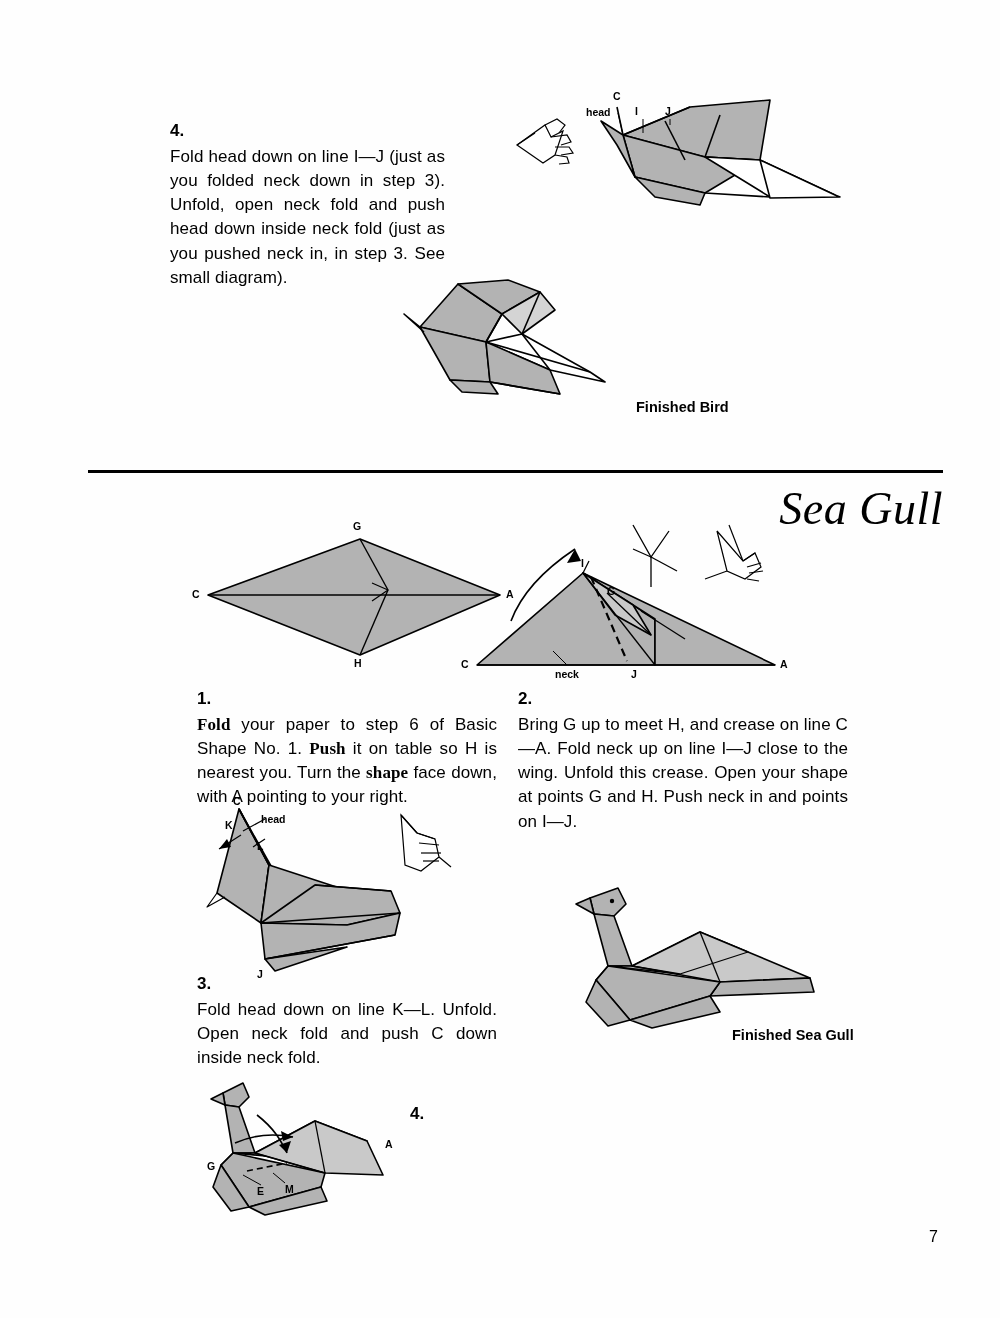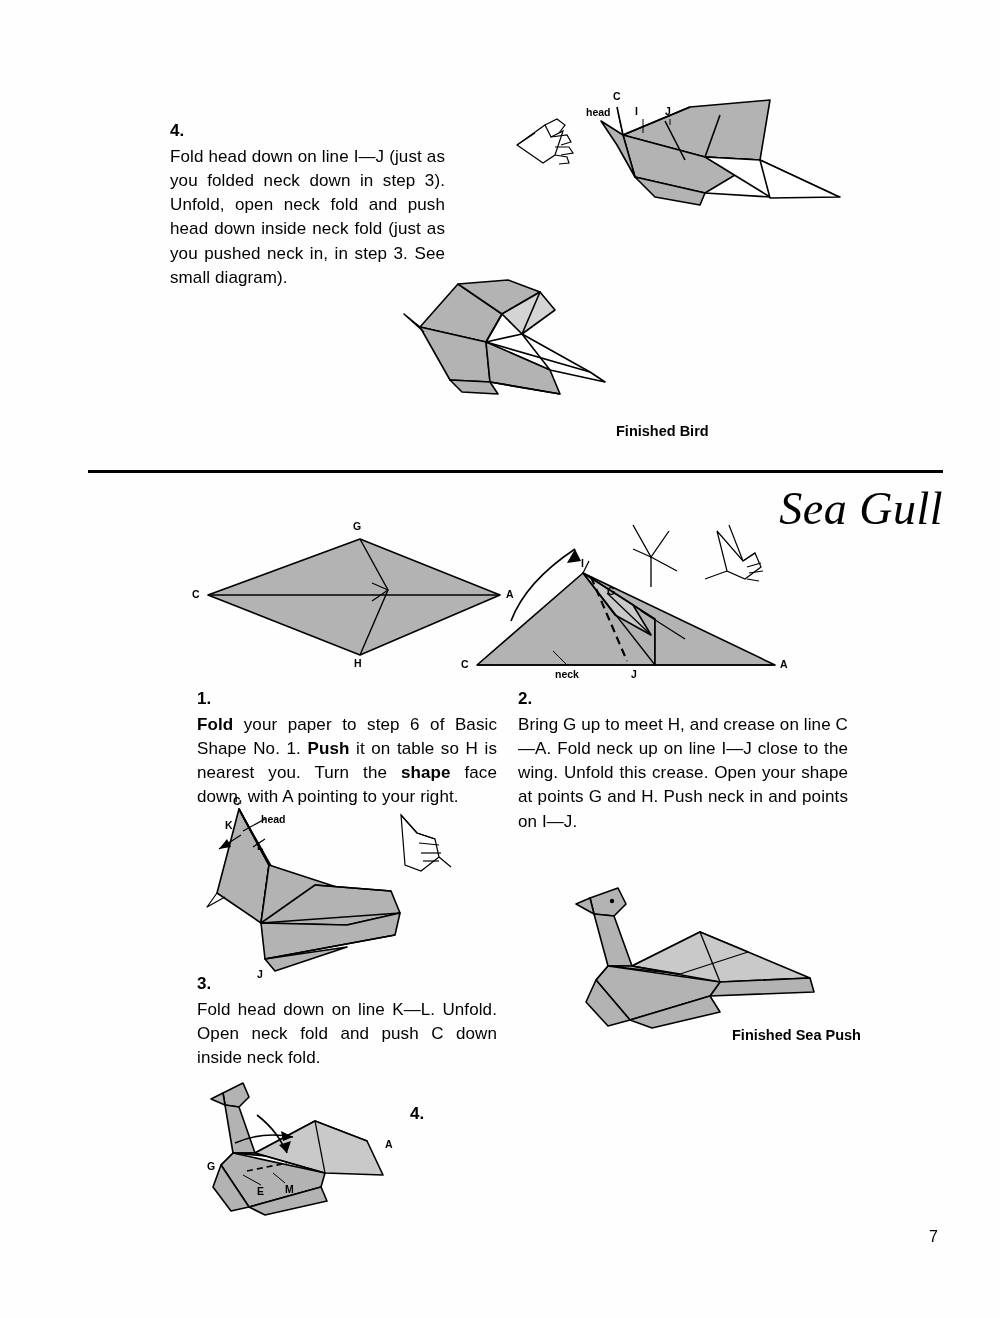--- a/index.html
+++ b/index.html
@@ -27,21 +27,21 @@
     font-size: 17px;
     line-height: 1;
     margin-bottom: 6px;
   }
   .step-text {
     font-size: 17px;
     line-height: 1.42;
     text-align: justify;
     letter-spacing: 0.1px;
   }
-  .step-text b { font-weight: bold; }
+  .step-text b { font-weight: bold; font-family: Liberation Serif, serif; }
 
   .caption {
     font-weight: bold;
     font-size: 14.5px;
   }
 
   .label {
     position: absolute;
     font-size: 10.5px;
     font-weight: bold;
@@ -65,23 +65,22 @@
   }
   #fig-finished-bird {
     position: absolute;
     left: 390px;
     top: 262px;
     width: 270px;
     height: 160px;
   }
   #finished-bird-caption {
     position: absolute;
-    left: 616px;
+    left: 636px;
     top: 399px;
-    margin-top: 24px;
   }
 
   
   #divider {
     position: absolute;
     left: 88px;
     top: 470px;
     width: 855px;
     height: 3px;
     background: #000;
@@ -379,21 +378,21 @@
         <polygon points="36,110 48,96 160,112 150,126 70,150" fill="#b3b3b3"></polygon>
         <polygon points="36,110 70,150 48,156 26,132" fill="#b3b3b3"></polygon>
         <polygon points="70,150 150,126 160,142 92,158" fill="#b3b3b3"></polygon>
         <polyline points="72,96 120,104 188,82" fill="none" stroke-width="1.3"></polyline>
         <polyline points="48,96 36,110" fill="none" stroke-width="1.3"></polyline>
         <polyline points="140,62 160,112" fill="none" stroke-width="1.3"></polyline>
       </g>
       <circle cx="52" cy="31" r="2.2" fill="#000"></circle>
     </svg>
   </div>
-  <div id="finished-gull-caption" class="caption">Finished Sea Push</div>
+  <div id="finished-gull-caption" class="caption">Finished Sea Gull</div>
 
   <div id="fig-sg4">
     <svg width="220" height="145" viewBox="0 0 220 145">
       <g stroke="#000" stroke-width="1.6" stroke-linejoin="round">
         <polygon points="28,18 48,8 54,22 44,32 30,30" fill="#b3b3b3"></polygon>
         <polygon points="28,18 16,24 30,30" fill="#b3b3b3"></polygon>
         <polygon points="30,30 44,32 60,78 38,78" fill="#b3b3b3"></polygon>
         <polygon points="38,78 60,78 120,46 172,66 104,84" fill="#b3b3b3"></polygon>
         <polygon points="60,78 120,46 172,66 188,100 130,98" fill="#c9c9c9"></polygon>
         <polygon points="26,90 38,78 130,98 126,112 54,132" fill="#b3b3b3"></polygon>

